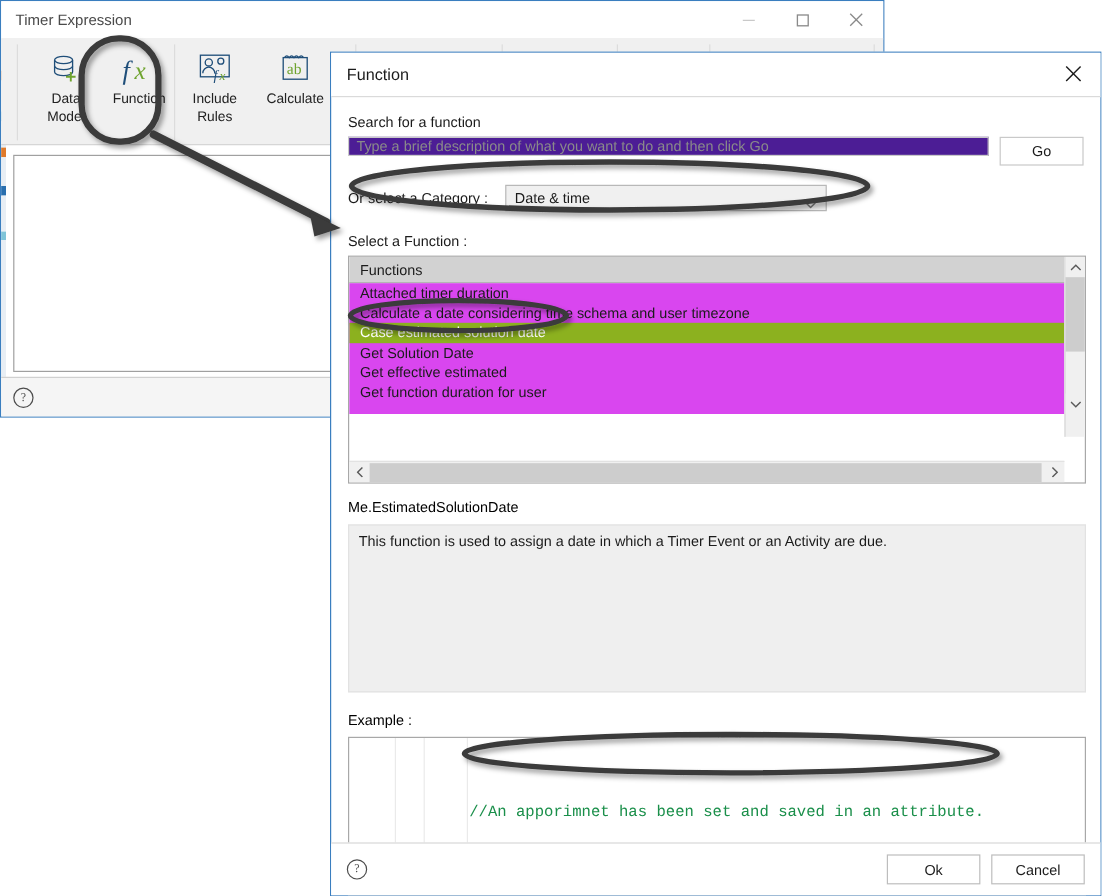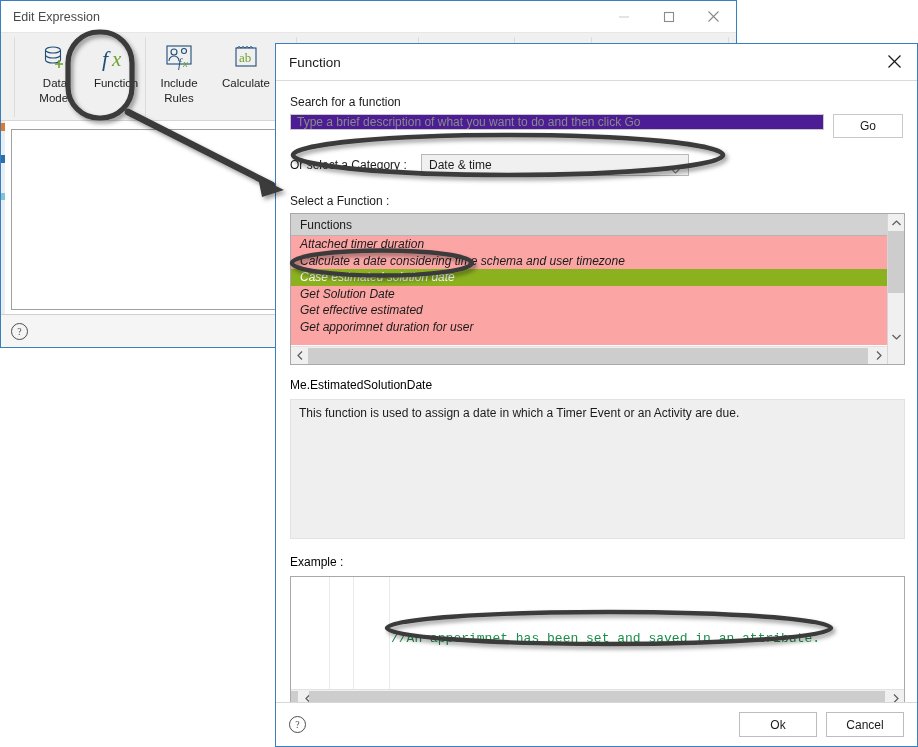--- a/index.html
+++ b/index.html
@@ -113,33 +113,33 @@
   #cat-label{width:131px;font-size:12px;color:#1b1b1b;}
   #cat-select{
     width:268px;height:22px;box-sizing:border-box;
     border:1px solid #b8b8b8;background:#f0f0f0;
     display:flex;align-items:center;position:relative;
     padding-left:7px;font-size:12px;color:#1b1b1b;
   }
   #cat-arrow{position:absolute;right:8px;top:8px;}
   
   #fn-list-wrap{
-    width:615px;height:152px;box-sizing:border-box;
+    width:615px;height:190px;box-sizing:border-box;
     border:1px solid #a8a8a8;background:#fff;
     position:relative;overflow:hidden;margin-bottom:2px;
   }
   #fn-list-head{
     height:22px;background:#d2d2d2;border-bottom:1px solid #b4b4b4;
     display:flex;align-items:center;padding-left:9px;
     font-size:12px;color:#1b1b1b;box-sizing:border-box;
     width:596px;
   }
   #fn-list{
     position:absolute;left:0;top:22px;width:596px;height:109px;
-    overflow:hidden;background:#fca5a5;font-style:italic;
+    overflow:hidden;background:#d946ef;
   }
   .fn-item{
     height:16.5px;line-height:16.5px;padding-left:9px;
     font-size:12px;color:#1b1b1b;white-space:nowrap;
     box-sizing:border-box;
   }
   .fn-item.sel{background:#8cb11f;color:#ffffff;}
   
   #fn-vscroll{
     position:absolute;right:0;top:0;width:17px;height:150px;
@@ -211,21 +211,21 @@
     <i style="height:22px;background:#e8eef4"></i>
     <i style="height:8px;background:#e07a2a"></i>
     <i style="height:24px;background:#e8eef4"></i>
     <i style="height:8px;background:#2a6fae"></i>
     <i style="height:30px;background:#e8eef4"></i>
     <i style="height:7px;background:#7fc4d8"></i>
     <i style="height:130px;background:#e8eef4"></i>
   </div>
 
   <div id="bg-titlebar">
-    <span id="bg-title">Edit Expression</span>
+    <span id="bg-title">Timer Expression</span>
     <div class="win-btns">
       <div class="win-btn">
         <svg width="12" height="12" viewBox="0 0 12 12">
             <line x1="1" y1="6" x2="11" y2="6" stroke="#c9c9c9" stroke-width="1"></line>
           </svg>
       </div>
       <div class="win-btn">
         <svg width="12" height="12" viewBox="0 0 12 12">
             <rect x="1.5" y="1.5" width="9" height="9" fill="none" stroke="#8a8a8a" stroke-width="1.1"></rect>
           </svg>
@@ -358,21 +358,21 @@
     <div class="lbl">Select a Function :</div>
 
     <div id="fn-list-wrap">
       <div id="fn-list-head">Functions</div>
       <div id="fn-list">
         <div class="fn-item">Attached timer duration</div>
         <div class="fn-item">Calculate a date considering time schema and user timezone</div>
         <div class="fn-item sel">Case estimated solution date</div>
         <div class="fn-item">Get Solution Date</div>
         <div class="fn-item">Get effective estimated</div>
-        <div class="fn-item">Get apporimnet duration for user</div>
+        <div class="fn-item">Get function duration for user</div>
 
       </div>
 
       <div id="fn-vscroll">
         <div class="sb-arrow">
           <svg width="9" height="6" viewBox="0 0 9 6">
               <path d="M0.5 5 L4.5 1 L8.5 5" fill="none" stroke="#5a5a5a" stroke-width="1.2"></path>
             </svg>
         </div>
         <div id="fn-vthumb"></div>

